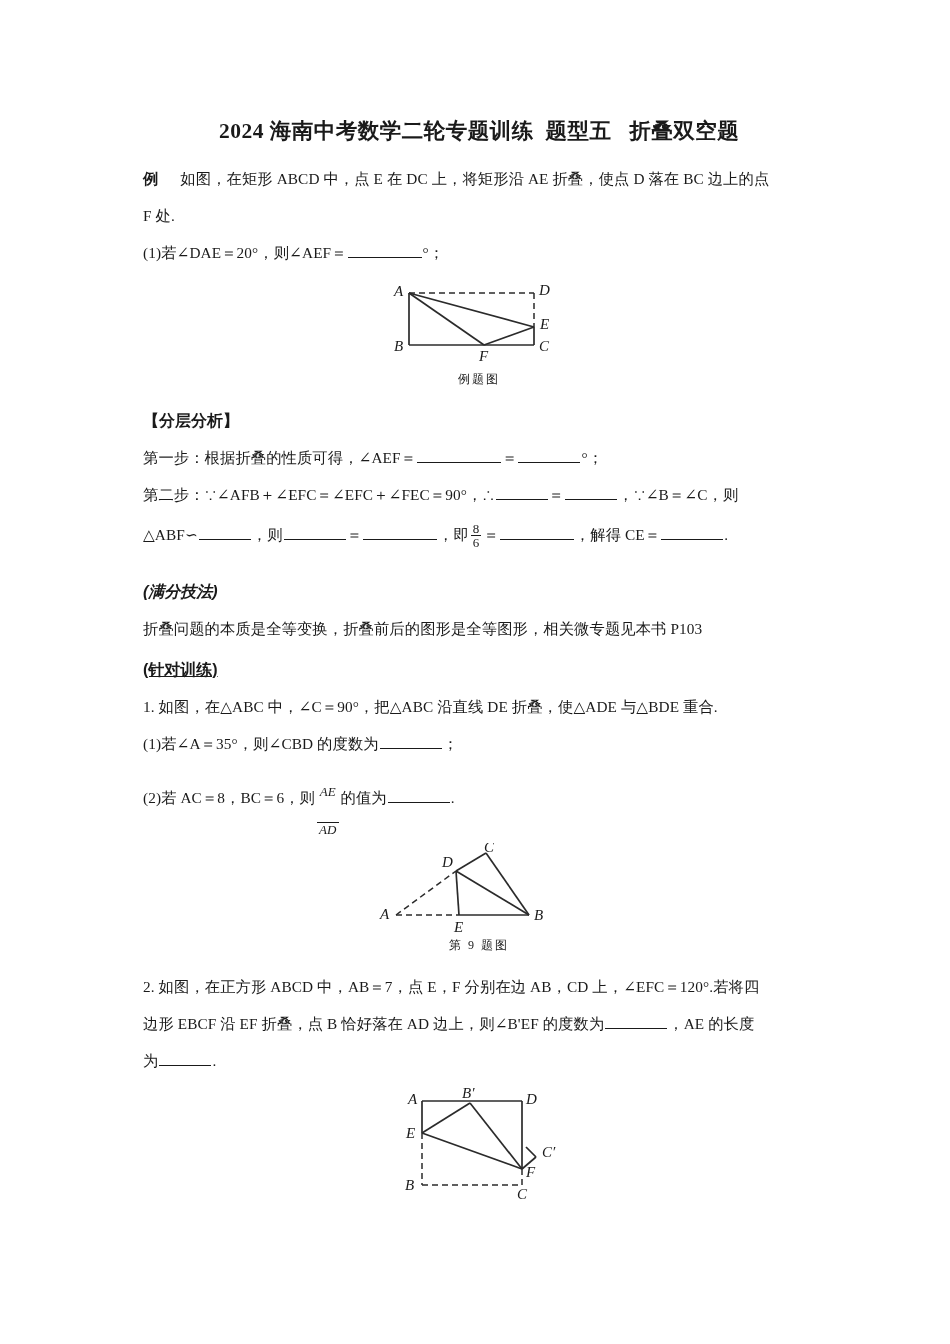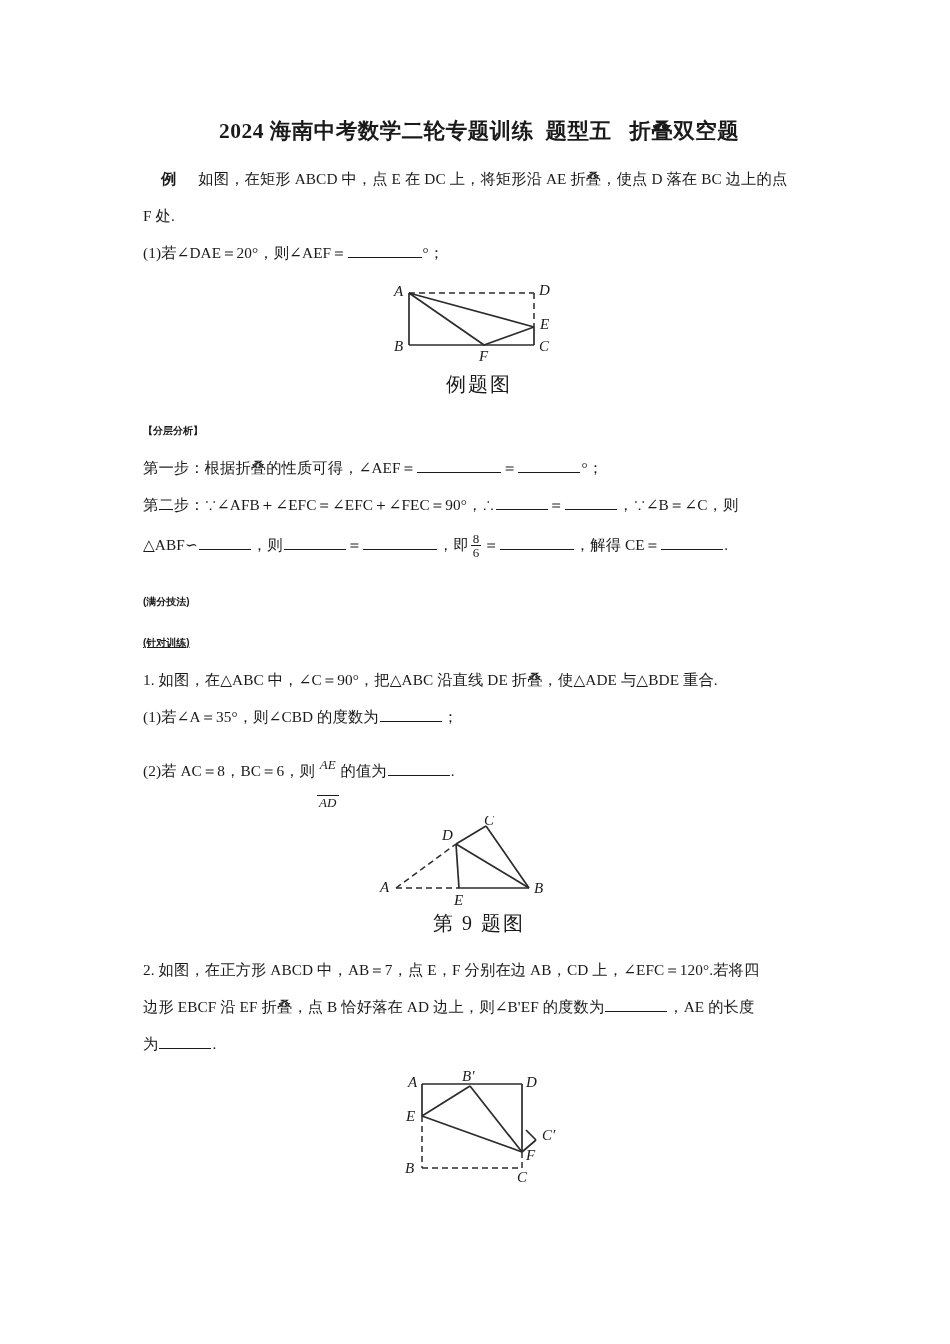--- a/index.html
+++ b/index.html
@@ -57,21 +57,21 @@
     vertical-align: baseline;
     height: 0.95em;
     margin: 0 1px;
   }
   .b-sm { width: 52px; }
   .b-md { width: 62px; }
   .b-lg { width: 74px; }
   .b-xl { width: 84px; }
 
   .sec-head {
-    font-size: 10px;
+    font-size: 16px;
     font-weight: bold;
     line-height: 37px;
     font-family: "Liberation Sans", sans-serif;
   }
   .sec-head-serif {
     font-size: 15.3px;
     font-weight: bold;
     line-height: 37px;
   }
 
@@ -88,21 +88,21 @@
   }
   .frac .num { display: block; padding: 0 2px; }
   .frac .den { display: block; border-top: 1px solid #1a1a1a; padding: 0 2px; }
 
   
   .figure {
     text-align: center;
     width: 100%;
   }
   .figcaption {
-    font-size: 20px;
+    font-size: 12px;
     text-align: center;
     letter-spacing: 2px;
     margin-top: 2px;
   }
   svg { display: block; margin: 0 auto; }
   svg text {
     font-family: "Liberation Serif", serif;
     font-style: italic;
     font-size: 15px;
     fill: #1a1a1a;
@@ -111,21 +111,21 @@
   .dash  { stroke: #2b2b2b; stroke-width: 1.5; fill: none; stroke-dasharray: 6 4; }
 </style>
 </head>
 <body>
 
 <div class="page">
  <div class="content">
 
   <div class="doc-title">2024 海南中考数学二轮专题训练  题型五   折叠双空题</div>
 
-  <div class="tline" style="margin-top:14px;margin-left:18px;">
+  <div class="tline" style="margin-top:14px;">
     <span class="sec-head-serif">例</span>
     <span style="display:inline-block;width:18px;"></span><span>如图，在矩形 ABCD 中，点 E 在 DC 上，将矩形沿 AE 折叠，使点 D 落在 BC 边上的点</span>
   </div>
   <div class="tline">F 处.</div>
 
   <div class="tline">
     <span>(1)若∠DAE＝20°，则∠AEF＝</span><span class="blank b-lg"></span><span>°；</span>
   </div>
 
 
@@ -157,21 +157,22 @@
   </div>
 
   <div class="tline">
     <span>第二步：∵∠AFB＋∠EFC＝∠EFC＋∠FEC＝90°，∴</span><span class="blank b-sm"></span><span>＝</span><span class="blank b-sm"></span><span>，∵∠B＝∠C，则</span>
   </div>
 
   <div class="tline" style="line-height:44px;">
     <span>△ABF∽</span><span class="blank b-sm"></span><span>，则</span><span class="blank b-md"></span><span>＝</span><span class="blank b-lg"></span><span>，即</span><span class="frac"><span class="num">8</span><span class="den">6</span></span><span>＝</span><span class="blank b-lg"></span><span>，解得 CE＝</span><span class="blank b-md"></span><span>.</span>
   </div>
 
-  <div class="sec-head" style="margin-top:16px;">(满分技法)</div>
+  <div class="sec-head" style="margin-top:16px;font-style:italic;">(满分技法)</div>
+  <div class="tline">折叠问题的本质是全等变换，折叠前后的图形是全等图形，相关微专题见本书 P103</div>
 
   <div class="sec-head" style="margin-top:4px;text-decoration:underline;">(针对训练)</div>
 
   <div class="tline">1. 如图，在△ABC 中，∠C＝90°，把△ABC 沿直线 DE 折叠，使△ADE 与△BDE 重合.</div>
 
   <div class="tline">
     <span>(1)若∠A＝35°，则∠CBD 的度数为</span><span class="blank b-md"></span><span>；</span>
   </div>
 
   <div class="tline" style="line-height:44px;">

